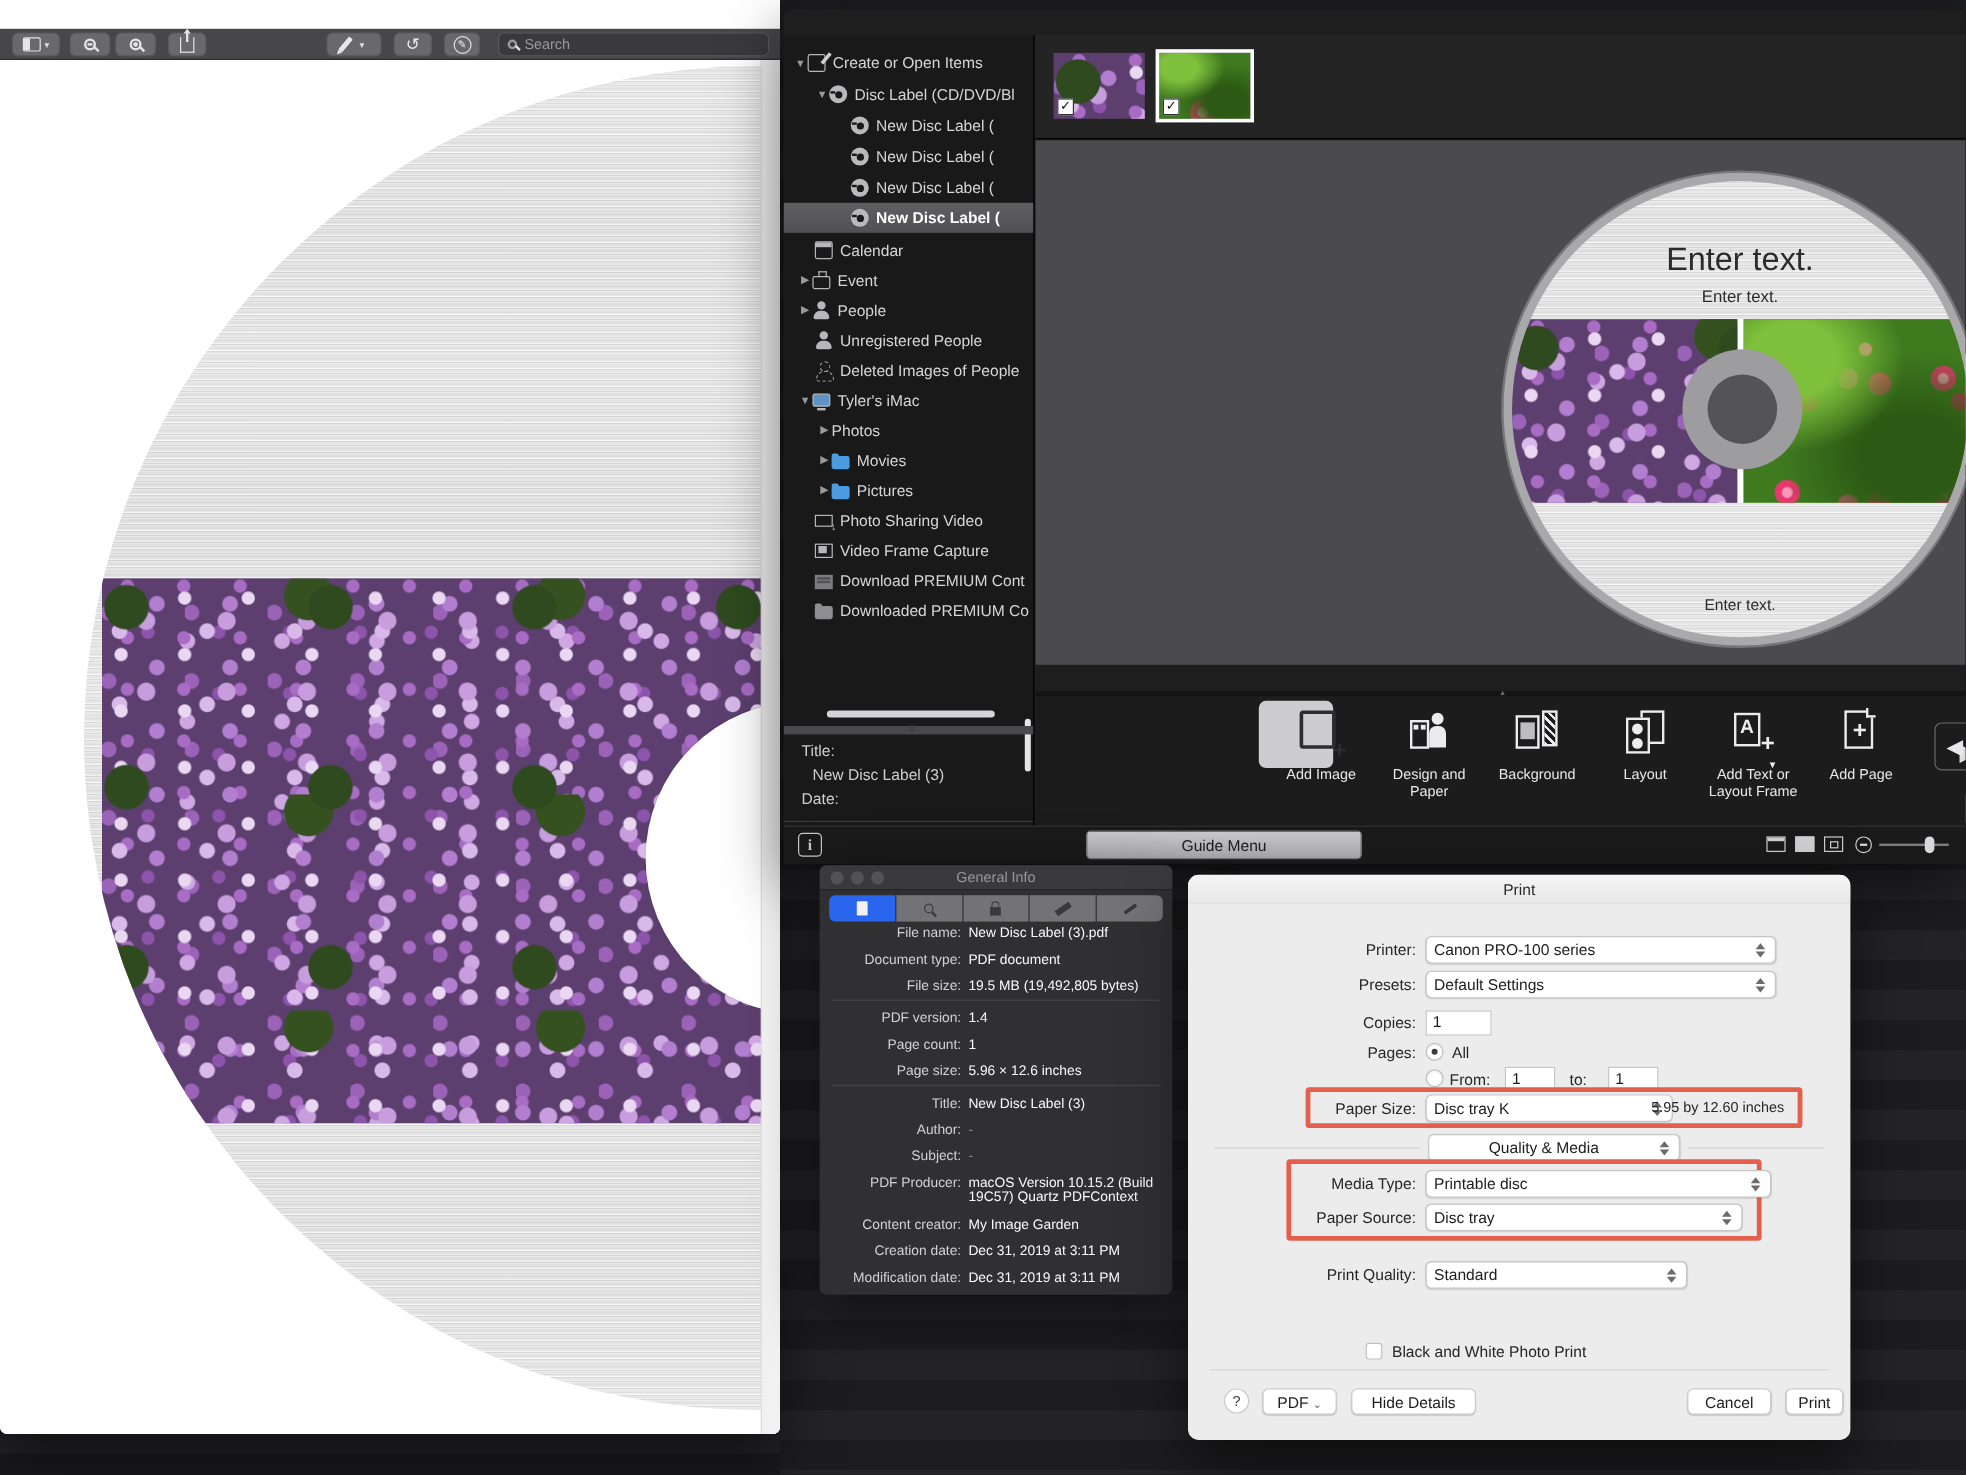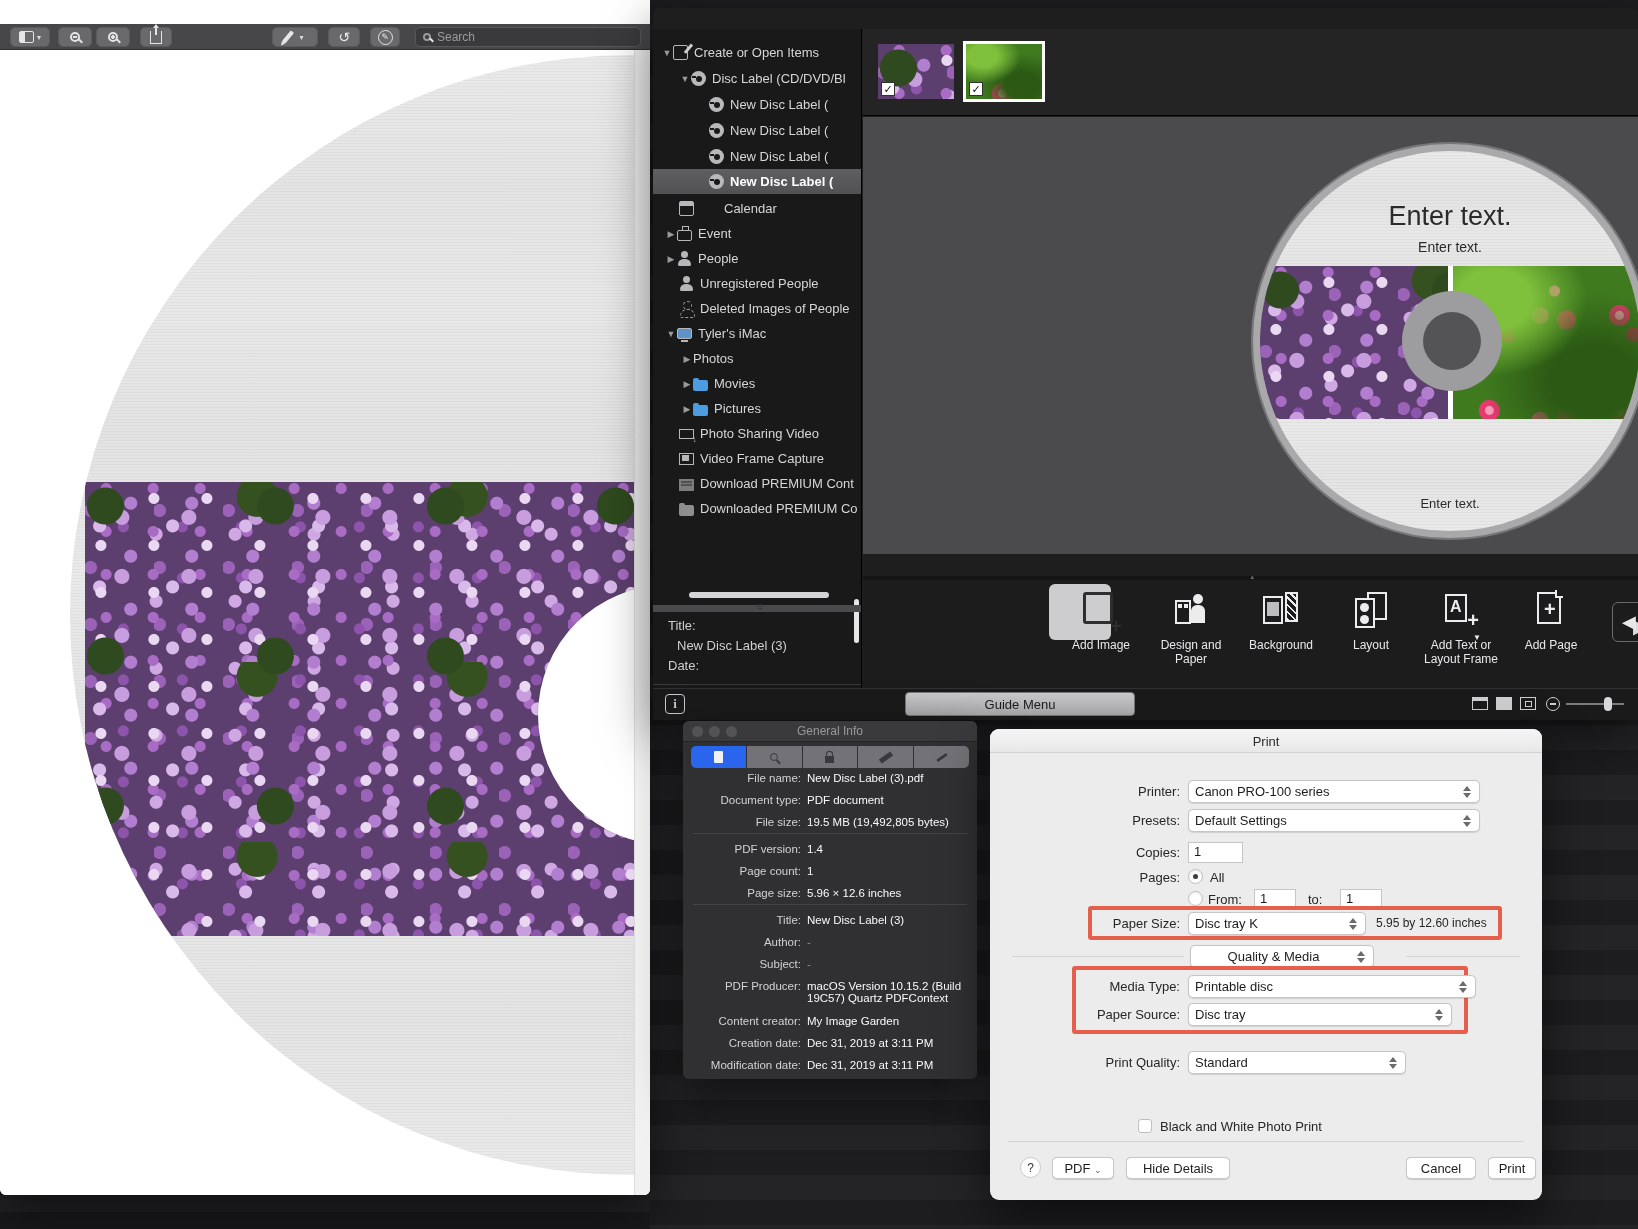--- a/index.html
+++ b/index.html
@@ -321,21 +321,21 @@
       <span>New Disc Label (</span>
     </div>
     <div class="tree-row" style="top:115px;padding-left:56px;">
       <span class="ic ic-disc"></span>
       <span>New Disc Label (</span>
     </div>
     <div class="tree-row sel" style="top:140px;padding-left:56px;">
       <span class="ic ic-disc"></span>
       <span>New Disc Label (</span>
     </div>
-    <div class="tree-row" style="top:167px;padding-left:26px;gap:24px;">
+    <div class="tree-row" style="top:167px;padding-left:26px;">
       <span class="ic ic-cal"></span>
       <span>Calendar</span>
     </div>
     <div class="tree-row" style="top:192px;padding-left:12px;">
       <span class="disc-tri">▶</span>
       <span class="ic ic-event"></span>
       <span>Event</span>
     </div>
     <div class="tree-row" style="top:217px;padding-left:12px;">
       <span class="disc-tri">▶</span>
@@ -600,32 +600,32 @@
   <span class="radio on" style="left:198px;top:140px;"></span>
   <span class="pd-text" style="left:220px;top:141px;">All</span>
   <span class="radio" style="left:198px;top:162px;"></span>
   <span class="pd-text" style="left:218px;top:163px;">From:</span>
   <div class="tfield" style="left:264px;top:160px;width:42px;">1</div>
   <span class="pd-text" style="left:318px;top:163px;">to:</span>
   <div class="tfield" style="left:350px;top:160px;width:42px;">1</div>
 
   <div class="red-box" style="left:98px;top:177px;width:414px;height:34px;"></div>
   <span class="pd-label" style="left:40px;top:187px;">Paper Size:</span>
-  <div class="select" style="left:198px;top:183px;width:178px;">
+  <div class="select" style="left:198px;top:183px;width:206px;">
     <span class="stx">Disc tray K</span>
     <span class="stepper">
         <i class="up"></i>
         <i class="dn"></i>
       </span>
   </div>
   <span class="pd-text" style="left:386px;top:187px;font-size:12px;">5.95 by 12.60 inches</span>
 
   <div class="pd-divline" style="left:22px;top:227px;width:172px;"></div>
   <div class="pd-divline" style="left:416px;top:227px;width:114px;"></div>
-  <div class="select" style="left:200px;top:216px;width:184px;">
+  <div class="select" style="left:200px;top:216px;width:210px;">
     <span class="stx" style="text-align:center;">Quality &amp; Media</span>
     <span class="stepper">
         <i class="up"></i>
         <i class="dn"></i>
       </span>
   </div>
 
   <div class="red-box" style="left:82px;top:237px;width:396px;height:68px;"></div>
   <span class="pd-label" style="left:40px;top:250px;">Media Type:</span>
   <div class="select" style="left:198px;top:246px;width:288px;">

